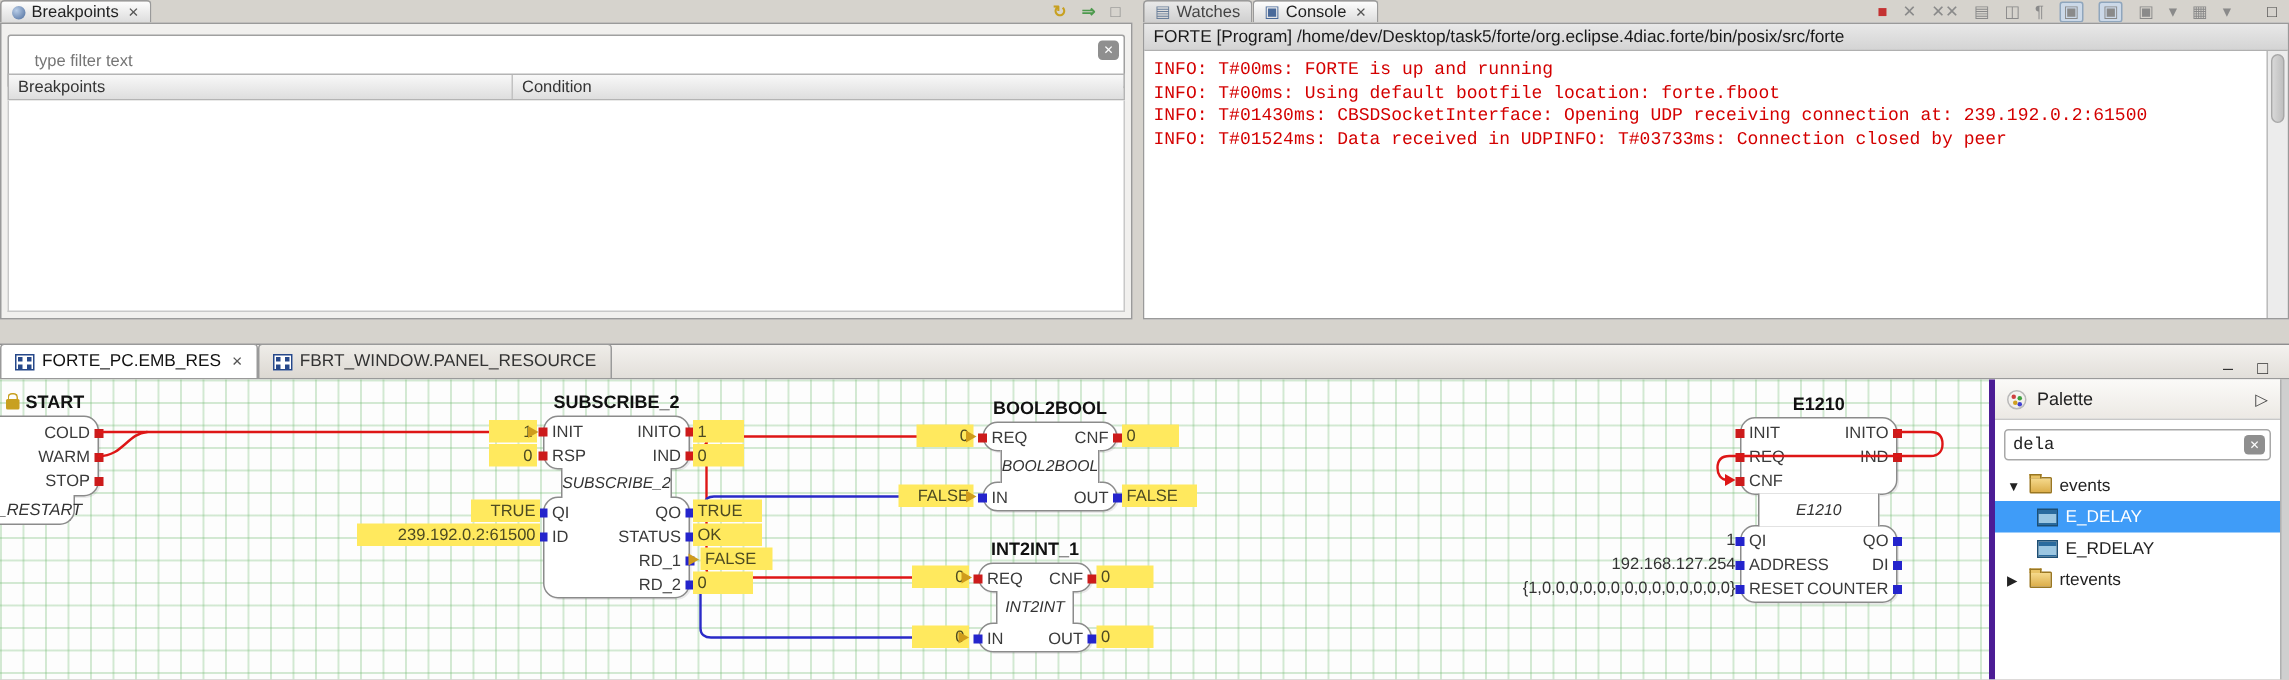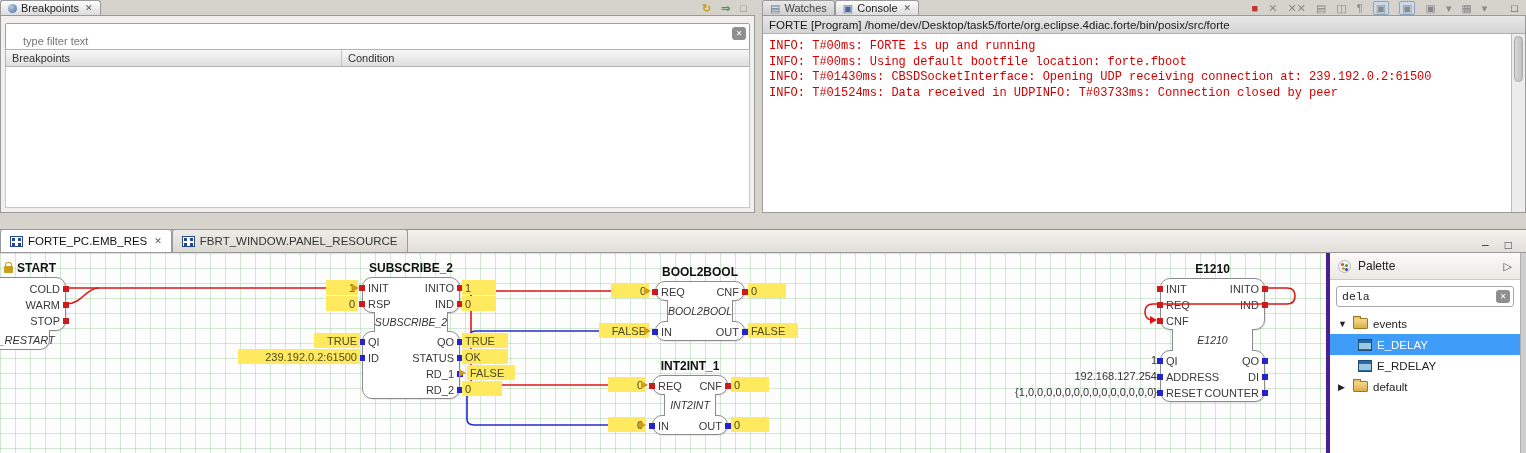--- a/index.html
+++ b/index.html
@@ -407,20 +407,20 @@
           <span class="pal-fb"></span>
           <span>E_DELAY</span>
         </div>
         <div class="trow item">
           <span class="pal-fb"></span>
           <span>E_RDELAY</span>
         </div>
         <div class="trow">
           <span class="twist">▶</span>
           <span class="folder"></span>
-          <span>default</span>
+          <span>rtevents</span>
         </div>
       </div>
     </div>
     <div id="right-strip"></div>
   </div>
 
 </div>
 
 </body></html>

